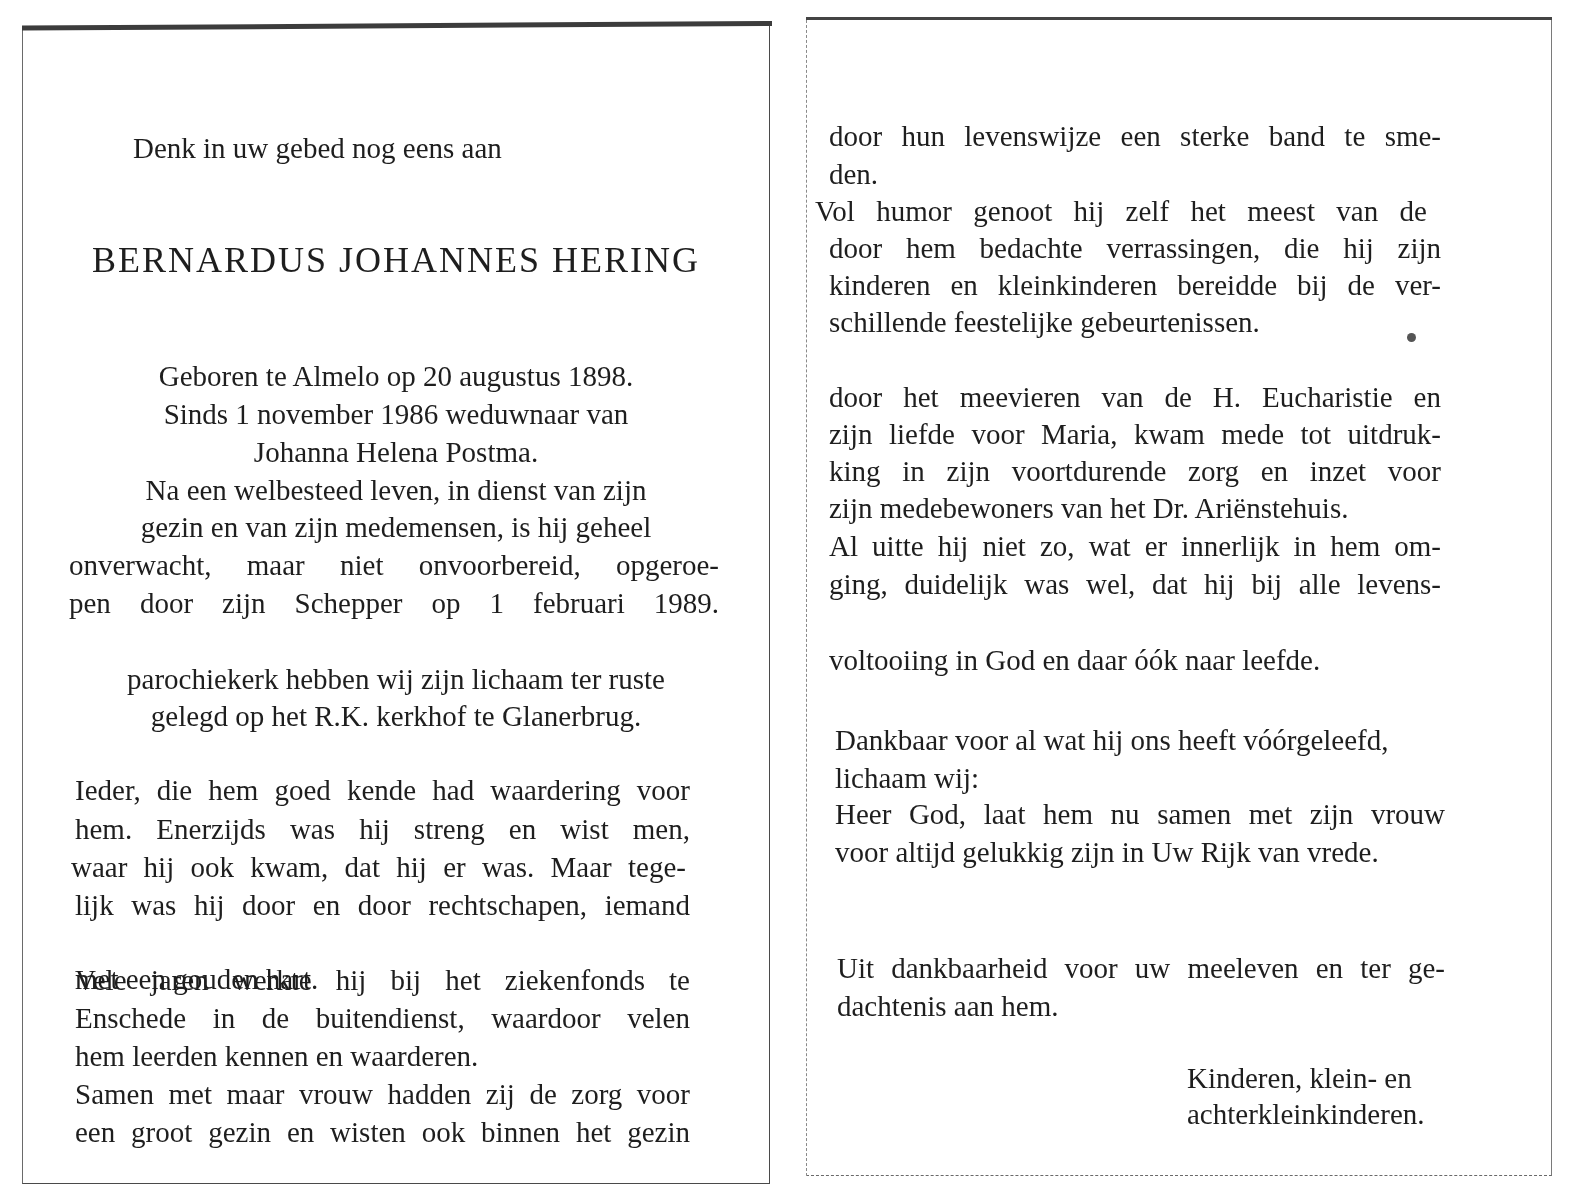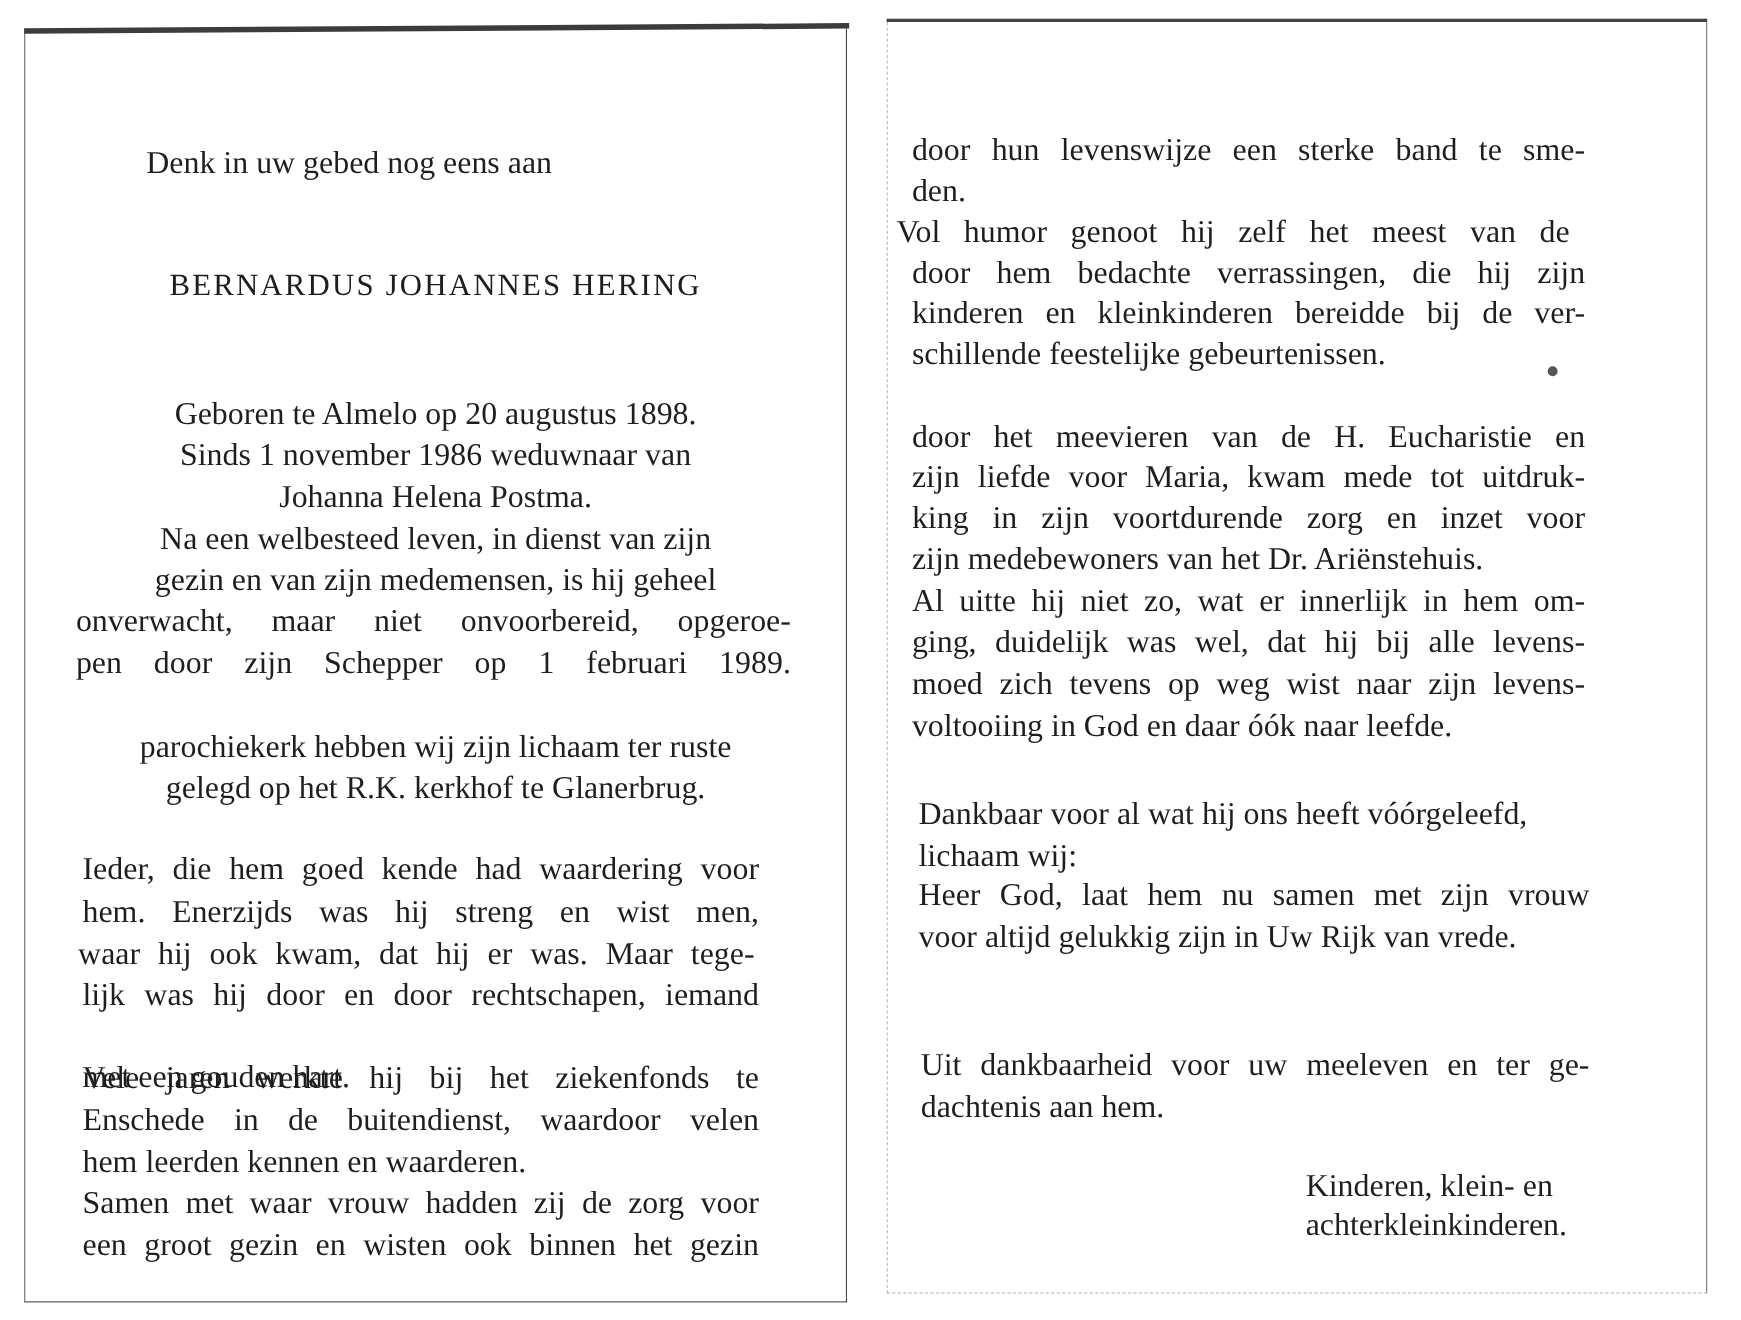--- a/index.html
+++ b/index.html
@@ -69,21 +69,21 @@
     width: 100%;
     text-align: center;
   }
   .justify {
     text-align: justify;
     text-align-last: justify;
     white-space: normal;
   }
   .heading-name {
     letter-spacing: 2px;
-    font-size: 28px;
+    font-size: 36px;
   }
   .speck {
     position: absolute;
     width: 9px;
     height: 9px;
     border-radius: 50%;
     background: #555;
   }
 </style>
 </head>
@@ -104,38 +104,37 @@
   <div class="line center" style="top:672px;">gelegd op het R.K. kerkhof te Glanerbrug.</div>
 
   <div class="line justify" style="left:52px; width:615px; top:746px;">Ieder, die hem goed kende had waardering voor</div>
   <div class="line justify" style="left:52px; width:615px; top:785px;">hem. Enerzijds was hij streng en wist men,</div>
   <div class="line justify" style="left:48px; width:615px; top:823px;">waar hij ook kwam, dat hij er was. Maar tege-</div>
   <div class="line justify" style="left:52px; width:615px; top:861px;">lijk was hij door en door rechtschapen, iemand</div>
   <div class="line" style="left:52px; top:899px;margin-top:36px;">met een gouden hart.</div>
   <div class="line justify" style="left:52px; width:615px; top:936px;">Vele jaren werkte hij bij het ziekenfonds te</div>
   <div class="line justify" style="left:52px; width:615px; top:974px;">Enschede in de buitendienst, waardoor velen</div>
   <div class="line" style="left:52px; top:1012px;">hem leerden kennen en waarderen.</div>
-  <div class="line justify" style="left:52px; width:615px; top:1050px;">Samen met waar vrouw hadden zij de zorg voor</div>
+  <div class="line justify" style="left:52px; width:615px; top:1050px;">Samen met maar vrouw hadden zij de zorg voor</div>
   <div class="line justify" style="left:52px; width:615px; top:1088px;">een groot gezin en wisten ook binnen het gezin</div>
 </div>
 
 <div class="card" id="card-right">
   <div class="line justify" style="left:22px; width:612px; top:98px;">door hun levenswijze een sterke band te sme-</div>
   <div class="line" style="left:22px; top:136px;">den.</div>
   <div class="line justify" style="left:8px; width:612px; top:173px;">Vol humor genoot hij zelf het meest van de</div>
   <div class="line justify" style="left:22px; width:612px; top:210px;">door hem bedachte verrassingen, die hij zijn</div>
   <div class="line justify" style="left:22px; width:612px; top:247px;">kinderen en kleinkinderen bereidde bij de ver-</div>
   <div class="line" style="left:22px; top:284px;">schillende feestelijke gebeurtenissen.</div>
   <div class="line justify" style="left:22px; width:612px; top:359px;">door het meevieren van de H. Eucharistie en</div>
   <div class="line justify" style="left:22px; width:612px; top:396px;">zijn liefde voor Maria, kwam mede tot uitdruk-</div>
   <div class="line justify" style="left:22px; width:612px; top:433px;">king in zijn voortdurende zorg en inzet voor</div>
   <div class="line" style="left:22px; top:470px;">zijn medebewoners van het Dr. Ariënstehuis.</div>
   <div class="line justify" style="left:22px; width:612px; top:508px;">Al uitte hij niet zo, wat er innerlijk in hem om-</div>
   <div class="line justify" style="left:22px; width:612px; top:546px;">ging, duidelijk was wel, dat hij bij alle levens-</div>
-  <div class="line justify" style="left:22px; width:612px; top:584px;">moed zich tevens op weg wist naar zijn levens-</div>
   <div class="line" style="left:22px; top:622px;">voltooiing in God en daar óók naar leefde.</div>
 
   <div class="line" style="left:28px; top:702px;">Dankbaar voor al wat hij ons heeft vóórgeleefd,</div>
   <div class="line" style="left:28px; top:740px;">lichaam wij:</div>
   <div class="line justify" style="left:28px; width:610px; top:776px;">Heer God, laat hem nu samen met zijn vrouw</div>
   <div class="line" style="left:28px; top:814px;">voor altijd gelukkig zijn in Uw Rijk van vrede.</div>
 
   <div class="line justify" style="left:30px; width:608px; top:930px;">Uit dankbaarheid voor uw meeleven en ter ge-</div>
   <div class="line" style="left:30px; top:968px;">dachtenis aan hem.</div>
 

